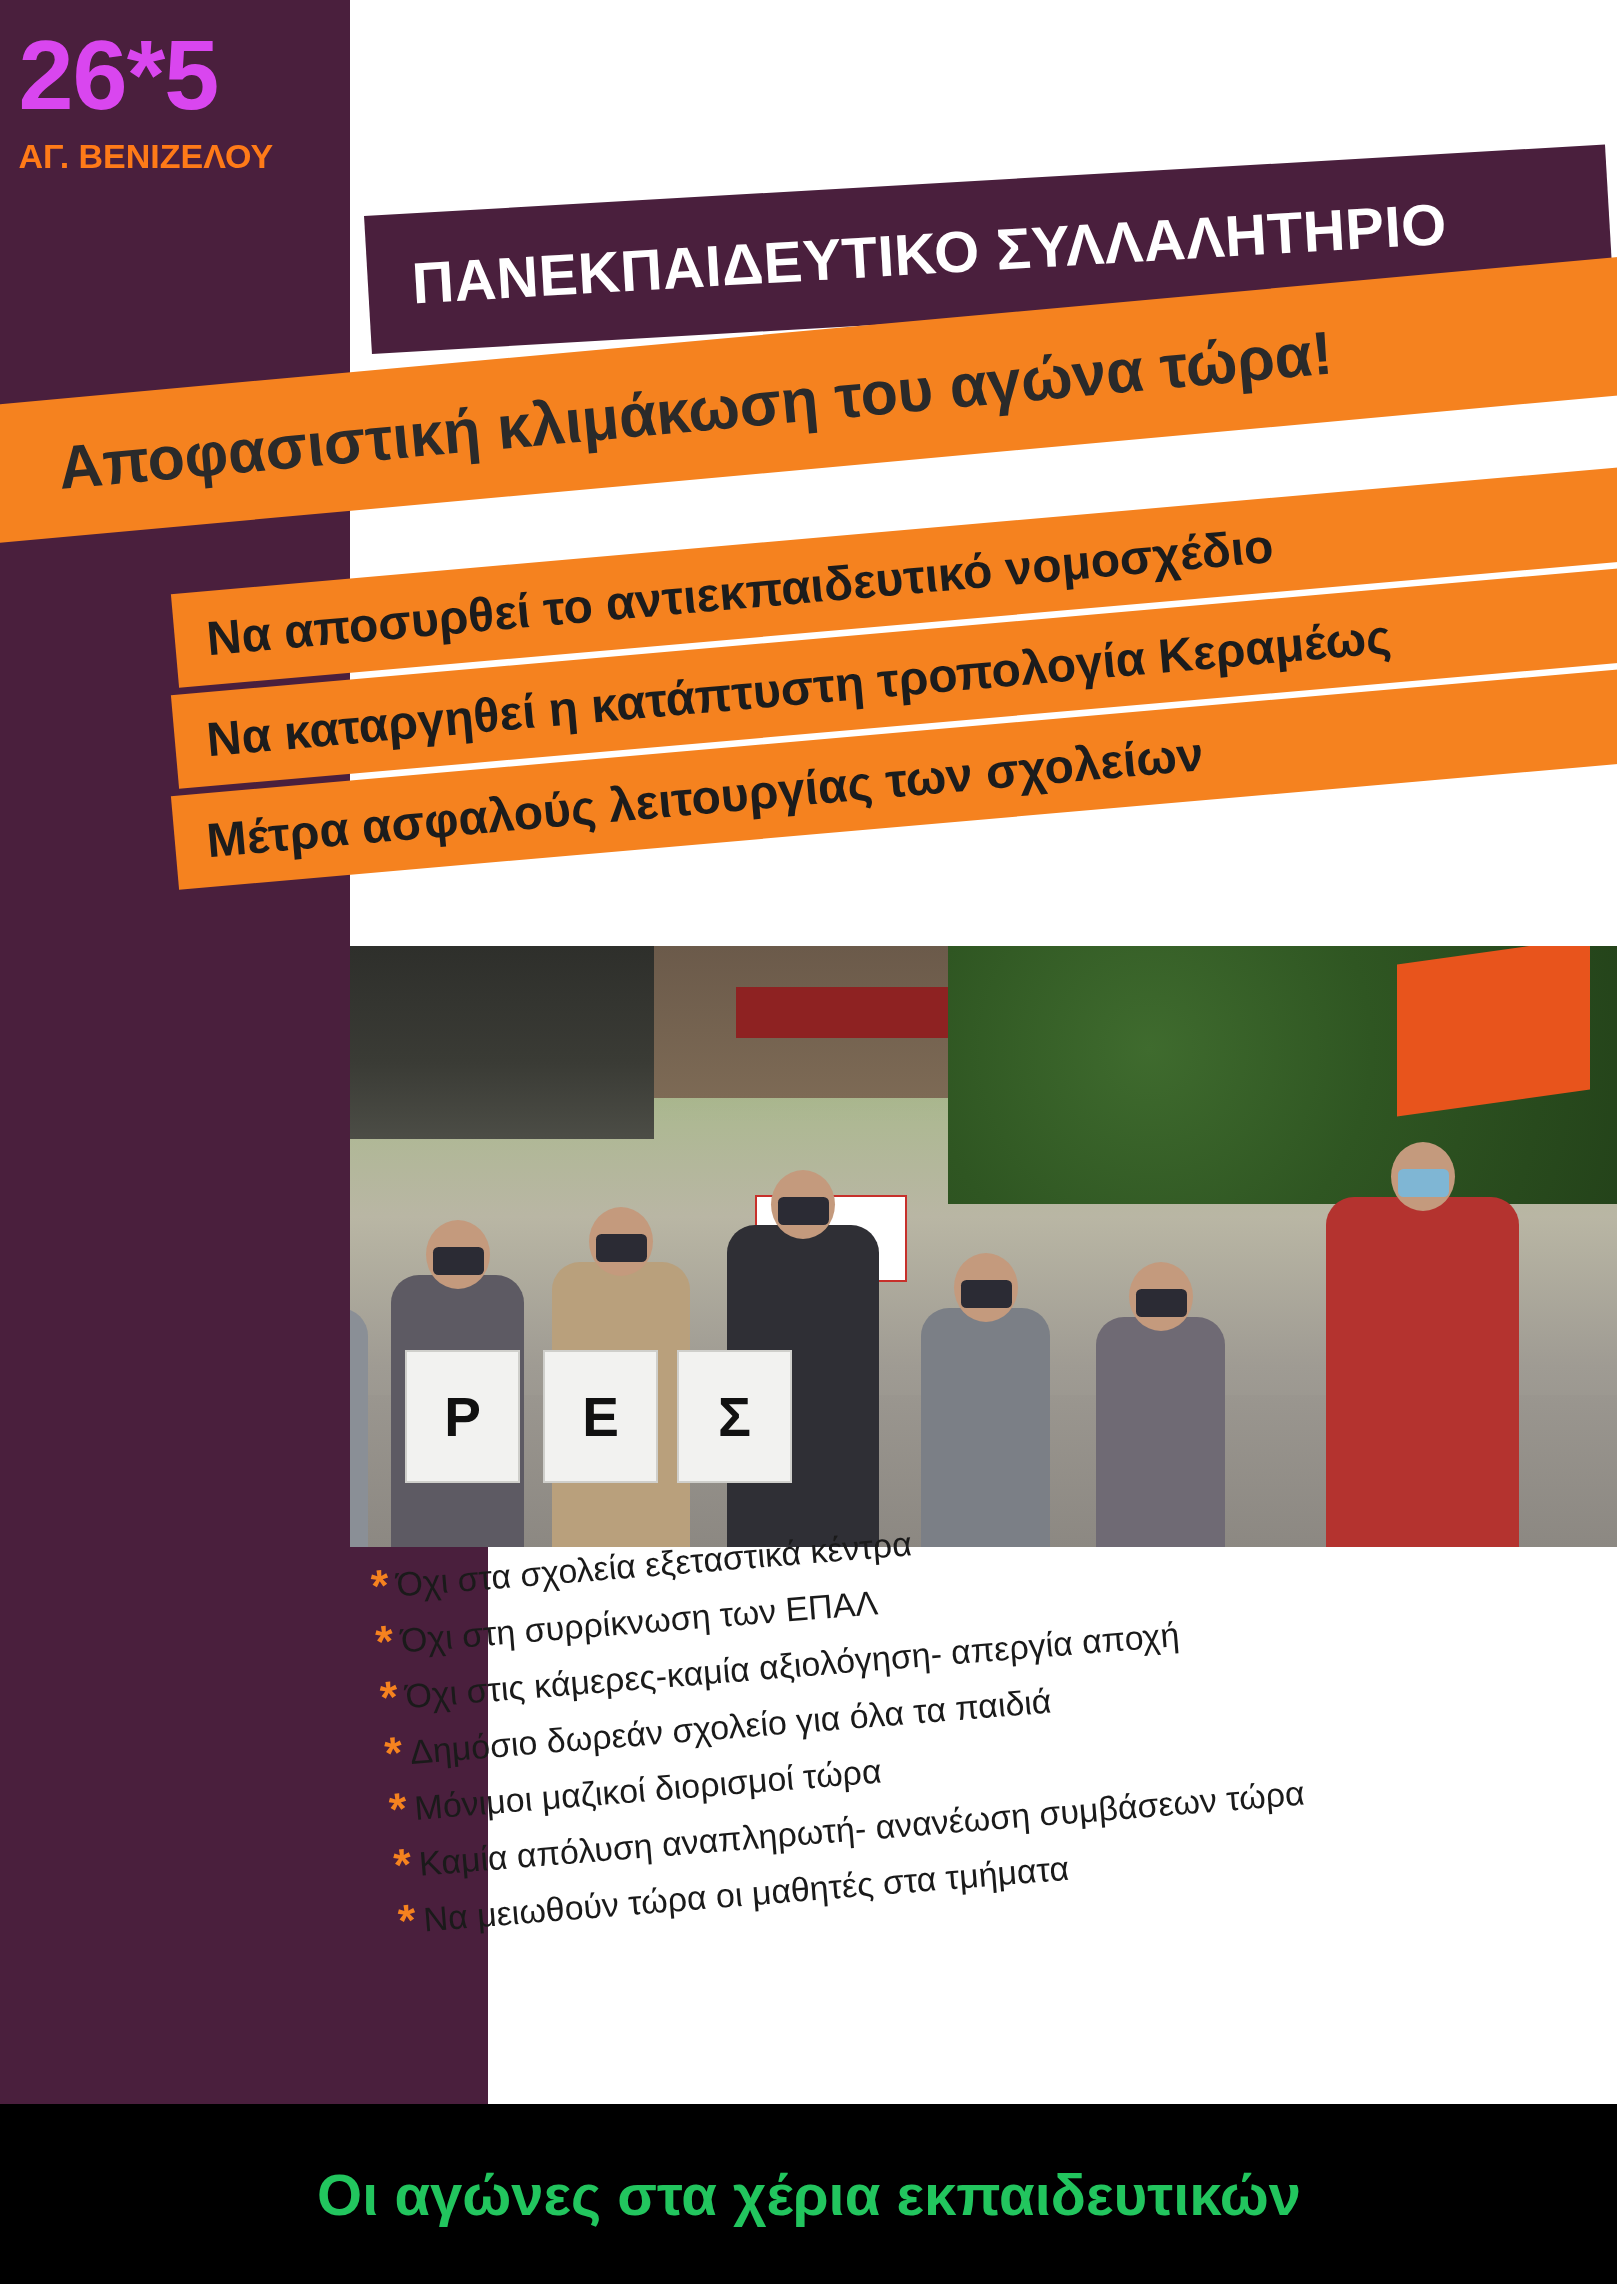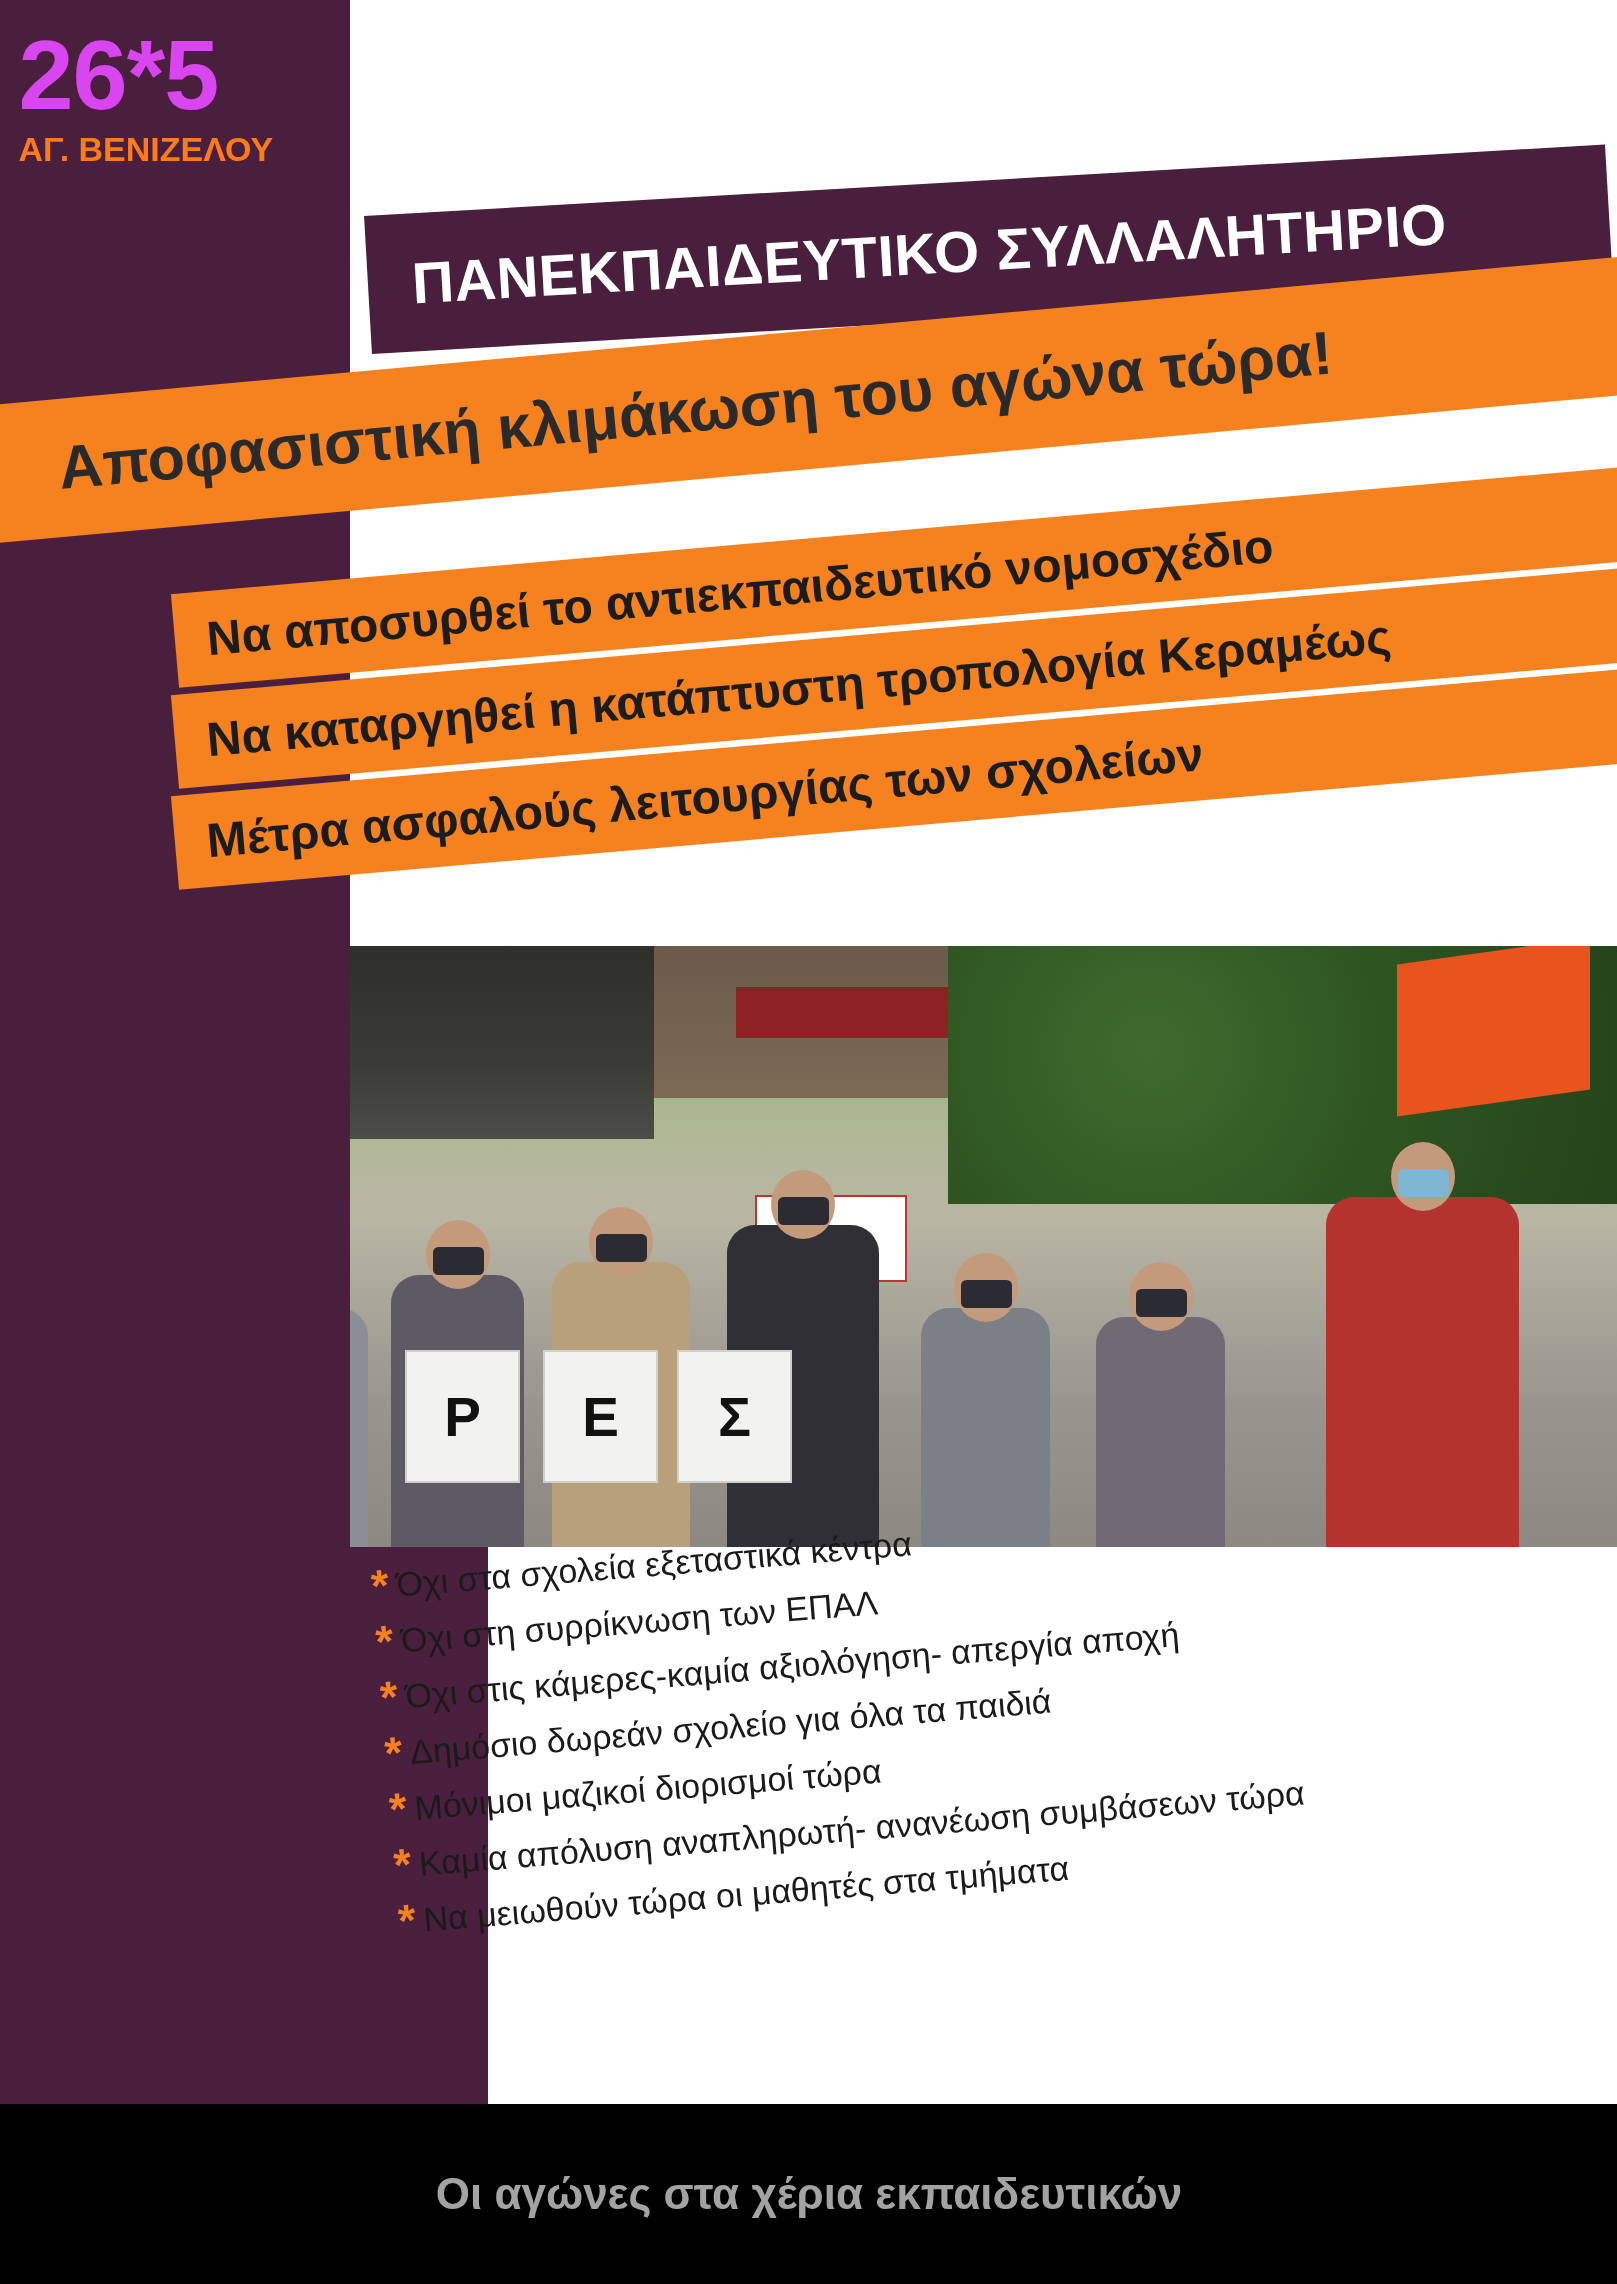--- a/index.html
+++ b/index.html
@@ -39,21 +39,21 @@
     color:#ff7a18;
   }
   .date-num {
     font-size:99px;
     font-weight:bold;
     line-height:1.0;
     color:#d946ef;
     letter-spacing:-0.9px;
   }
   .date-place {
-    margin-top:3px;
+    margin-top:10px;
     font-size:34px;
     font-weight:bold;
     color:#ff7a18;
     line-height:1.35;
   }
   .date-time {
     font-size:36px;
     font-weight:bold;
     color:#ff7a18;
     line-height:1.3;
@@ -261,22 +261,22 @@
     position:absolute;
     left:0; bottom:0;
     width:1618px; height:180px;
     background:#000000;
     display:flex;
     align-items:center;
     justify-content:center;
     z-index:6;
   }
   .footer span {
-    color:#a3a3a3;
-    font-size:44px;
+    color:#22c55e;
+    font-size:58px;
     font-weight:bold;
   }
 </style>
 </head>
 <body>
 
 <div class="poster">
 
   <div class="left-col">
     <div class="date-block">

